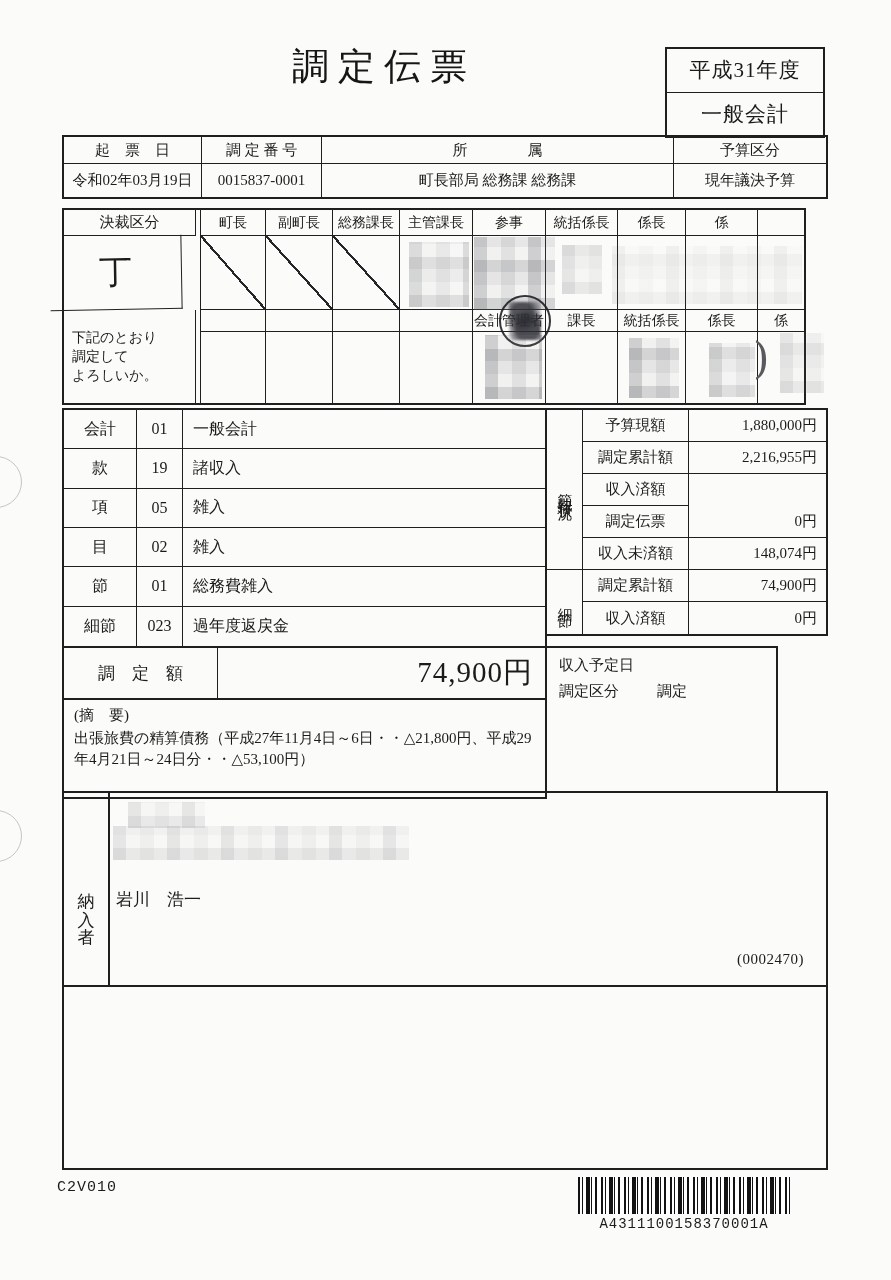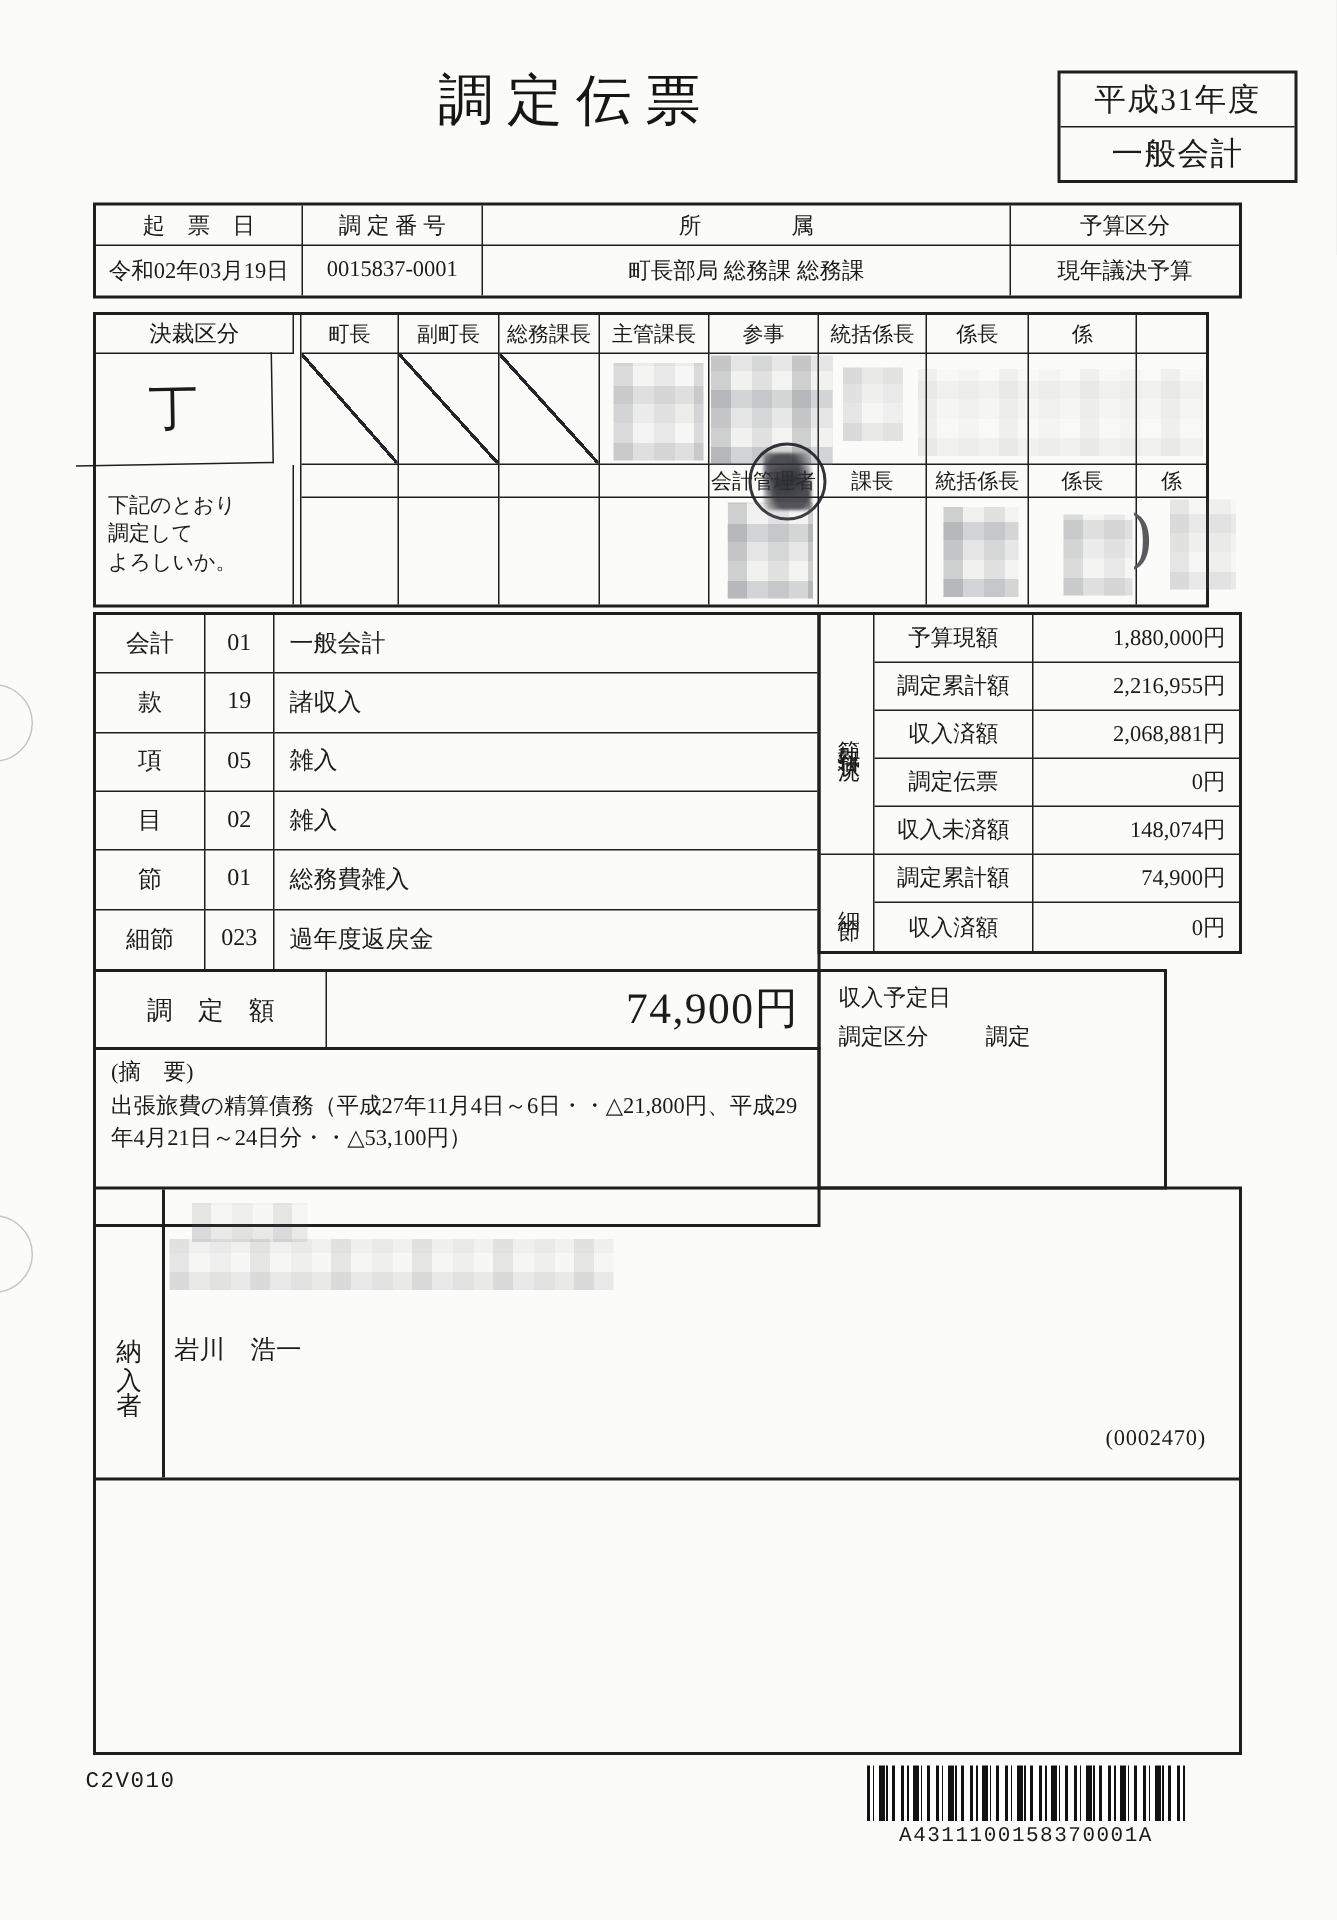--- a/index.html
+++ b/index.html
@@ -13,22 +13,22 @@
   #page{
     position:relative;width:891px;height:1280px;margin:0 auto;
     background:var(--paper);overflow:hidden;
   }
   .abs{position:absolute;}
   
   .punch{position:absolute;left:-30px;width:52px;height:52px;border-radius:50%;
     border:1.5px solid #c6c6c0;background:transparent;}
   
   .doc-title{position:absolute;left:292px;top:42px;font-size:37px;letter-spacing:9px;color:#161614;}
-  .year-box{position:absolute;left:665px;top:47px;width:160px;height:75px;
-    border:2.5px solid var(--line);display:grid;grid-template-rows:1fr 1fr;margin-left:40px;}
+  .year-box{position:absolute;left:665px;top:47px;width:160px;height:91px;
+    border:2.5px solid var(--line);display:grid;grid-template-rows:1fr 1fr;}
   .year-box>div{display:flex;align-items:center;justify-content:center;font-size:21px;letter-spacing:1px;}
   .year-box>div:first-child{border-bottom:1.5px solid var(--line);}
   
   .cell{border-right:1.5px solid var(--line);border-bottom:1.5px solid var(--line);
     display:flex;align-items:center;justify-content:center;font-size:15px;overflow:hidden;}
   .nbr{border-right:none!important;}
   .nbb{border-bottom:none!important;}
   .left{justify-content:flex-start;padding-left:10px;}
   .right{justify-content:flex-end;padding-right:9px;}
   
@@ -80,21 +80,21 @@
   .t-amt{left:62px;top:646px;width:485px;height:54px;border:2px solid var(--line);
     display:grid;grid-template-columns:154px 1fr;}
   .amt-label{font-size:17px;}
   .amt-value{font-size:29px;letter-spacing:1px;padding-right:12px;}
   
   .t-sch{left:545px;top:646px;width:233px;height:147px;border:2px solid var(--line);
     padding:8px 12px;font-size:15px;}
   .t-sch .row2{margin-top:7px;}
   .t-sch .row2 .val{margin-left:38px;}
   
-  .t-sum{left:62px;top:698px;width:485px;height:120px;border:2px solid var(--line);
+  .t-sum{left:62px;top:698px;width:485px;height:101px;border:2px solid var(--line);
     padding:5px 10px;font-size:15px;line-height:21px;}
   .t-sum .heading{margin-bottom:2px;}
   
   .t-pay{left:62px;top:791px;width:766px;height:379px;border:2px solid var(--line);}
   .pay-vline{position:absolute;left:44px;top:0;width:1.5px;height:192px;background:var(--line);}
   .pay-hline{position:absolute;left:0;top:192px;width:100%;height:1.5px;background:var(--line);}
   .pay-label{position:absolute;left:0;top:38px;width:44px;height:150px;font-size:17px;
     letter-spacing:18px;}
   .pay-name{position:absolute;left:52px;top:95px;font-size:17px;}
   .pay-code{position:absolute;right:22px;top:158px;font-size:15px;letter-spacing:.5px;}
@@ -221,21 +221,20 @@
 
   <div class="abs t-st">
     <div class="cell st-g1 v-label" style="letter-spacing:3px">節執行状況</div>
     <div class="cell st-g2 v-label nbb" style="letter-spacing:6px">細節</div>
 
     <div class="cell" style="grid-column:2;grid-row:1">予算現額</div>
     <div class="cell nbr right" style="grid-column:3;grid-row:1">1,880,000円</div>
     <div class="cell" style="grid-column:2;grid-row:2">調定累計額</div>
     <div class="cell nbr right" style="grid-column:3;grid-row:2">2,216,955円</div>
     <div class="cell" style="grid-column:2;grid-row:3">収入済額</div>
-    <div class="cell nbr right" style="grid-column:3;grid-row:3">2,068,881円</div>
     <div class="cell" style="grid-column:2;grid-row:4">調定伝票</div>
     <div class="cell nbr right" style="grid-column:3;grid-row:4">0円</div>
     <div class="cell" style="grid-column:2;grid-row:5">収入未済額</div>
     <div class="cell nbr right" style="grid-column:3;grid-row:5">148,074円</div>
     <div class="cell" style="grid-column:2;grid-row:6">調定累計額</div>
     <div class="cell nbr right" style="grid-column:3;grid-row:6">74,900円</div>
     <div class="cell nbb" style="grid-column:2;grid-row:7">収入済額</div>
     <div class="cell nbr nbb right" style="grid-column:3;grid-row:7">0円</div>
   </div>
 

